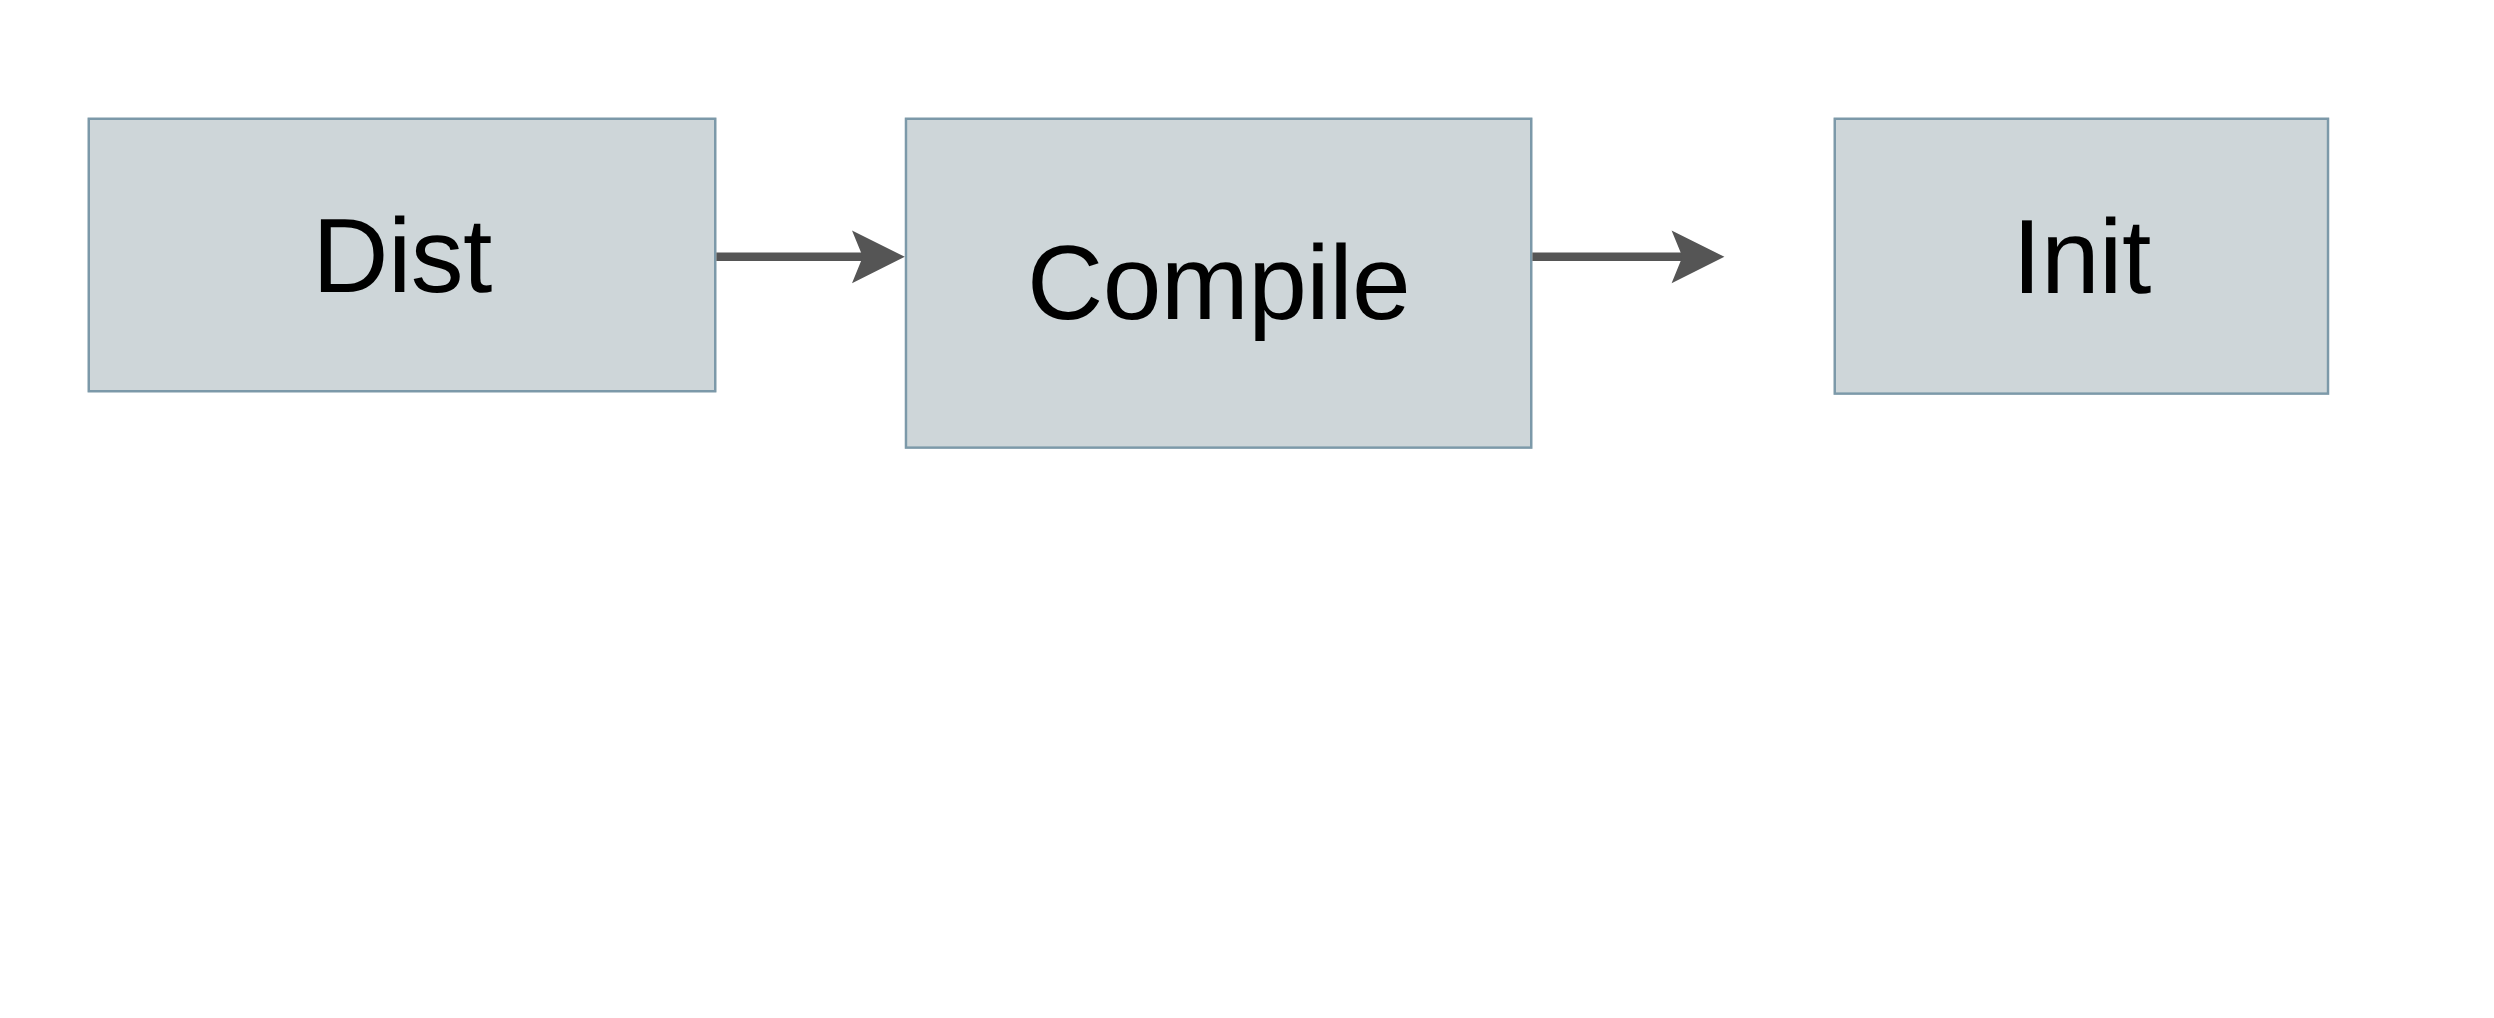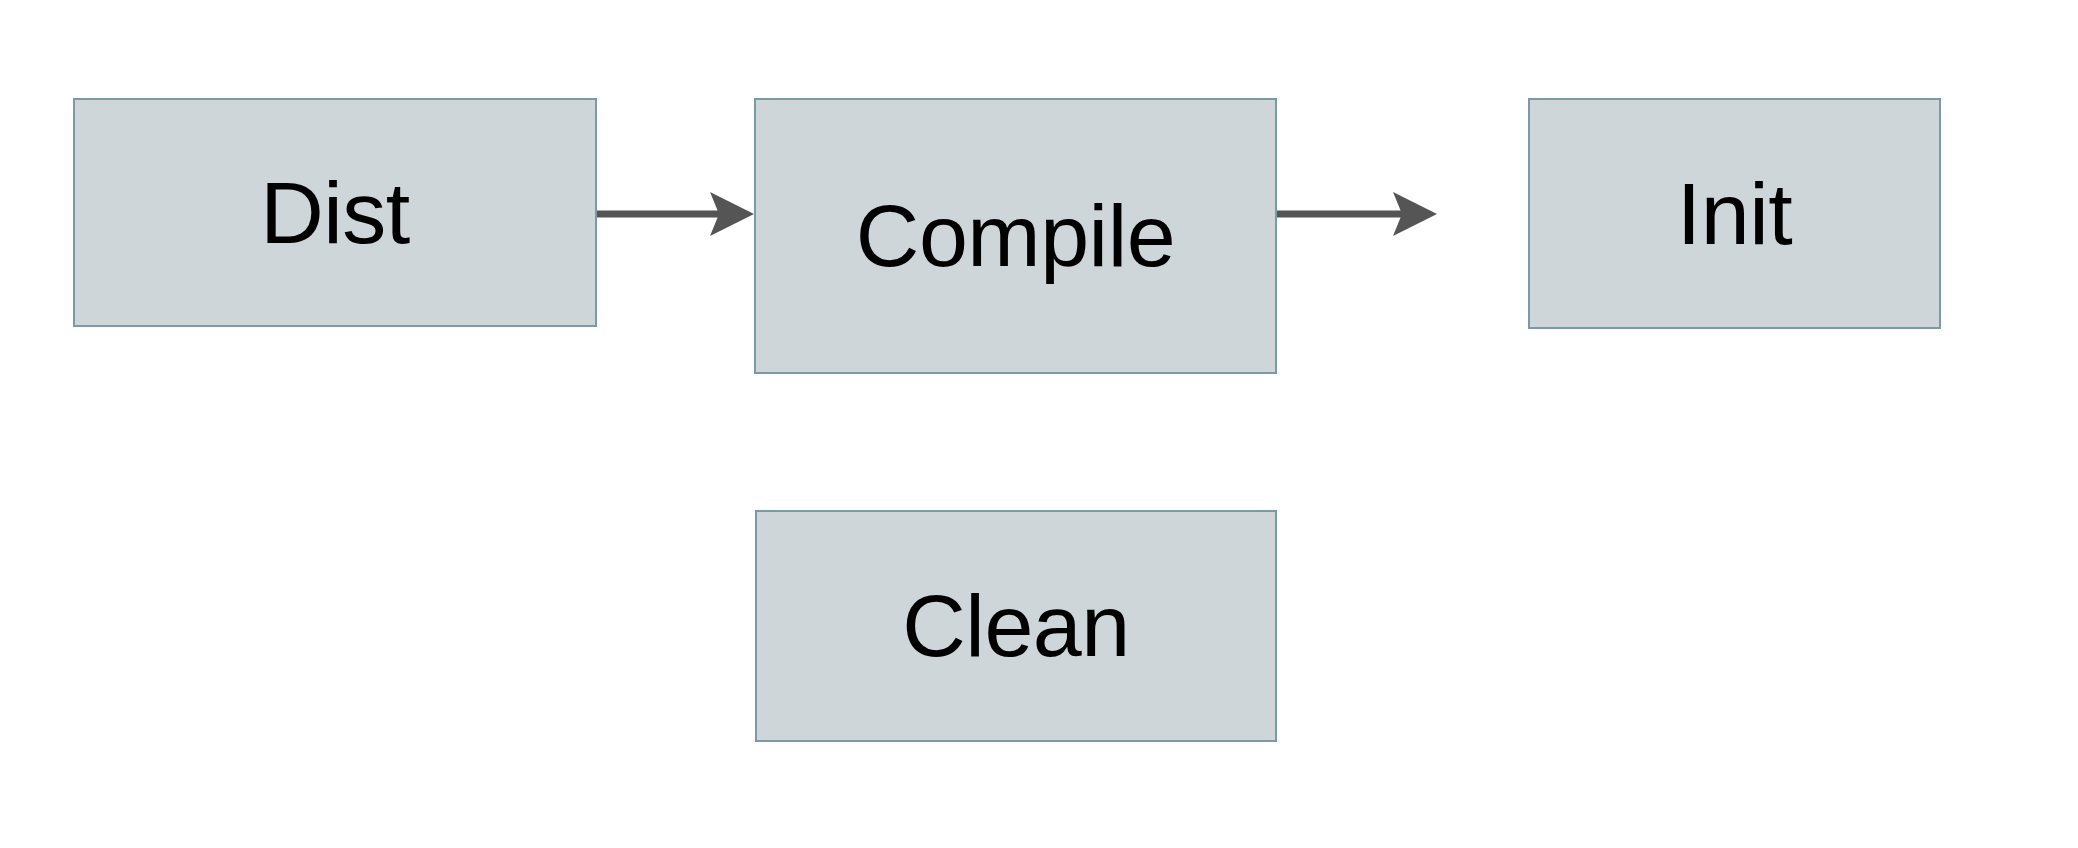--- a/index.html
+++ b/index.html
@@ -55,23 +55,20 @@
   </div>
 
   <div class="node" style="left:754px; top:98px; width:523px; height:276px;">
     <span class="node-label">Compile</span>
   </div>
 
   <div class="node" style="left:1517px; top:98px; width:413px; height:231px;margin-left:11px;">
     <span class="node-label">Init</span>
   </div>
 
-  <div class="node" style="left:755px; top:510px; width:522px; height:232px;">
-    <span class="node-label">Clean</span>
-  </div>
 
   <div class="edge" style="left:0px; top:0px; width:2078px; height:848px;">
     <svg width="2078" height="848" viewBox="0 0 2078 848" aria-hidden="true">
       <g>
         <line x1="597" y1="214" x2="737" y2="214" stroke="#555555" stroke-width="7" stroke-linecap="butt"></line>
         <path d="M 754 214 L 710 192 L 719 214 L 710 236 Z" fill="#555555"></path>
       </g>
     </svg>
   </div>
 

